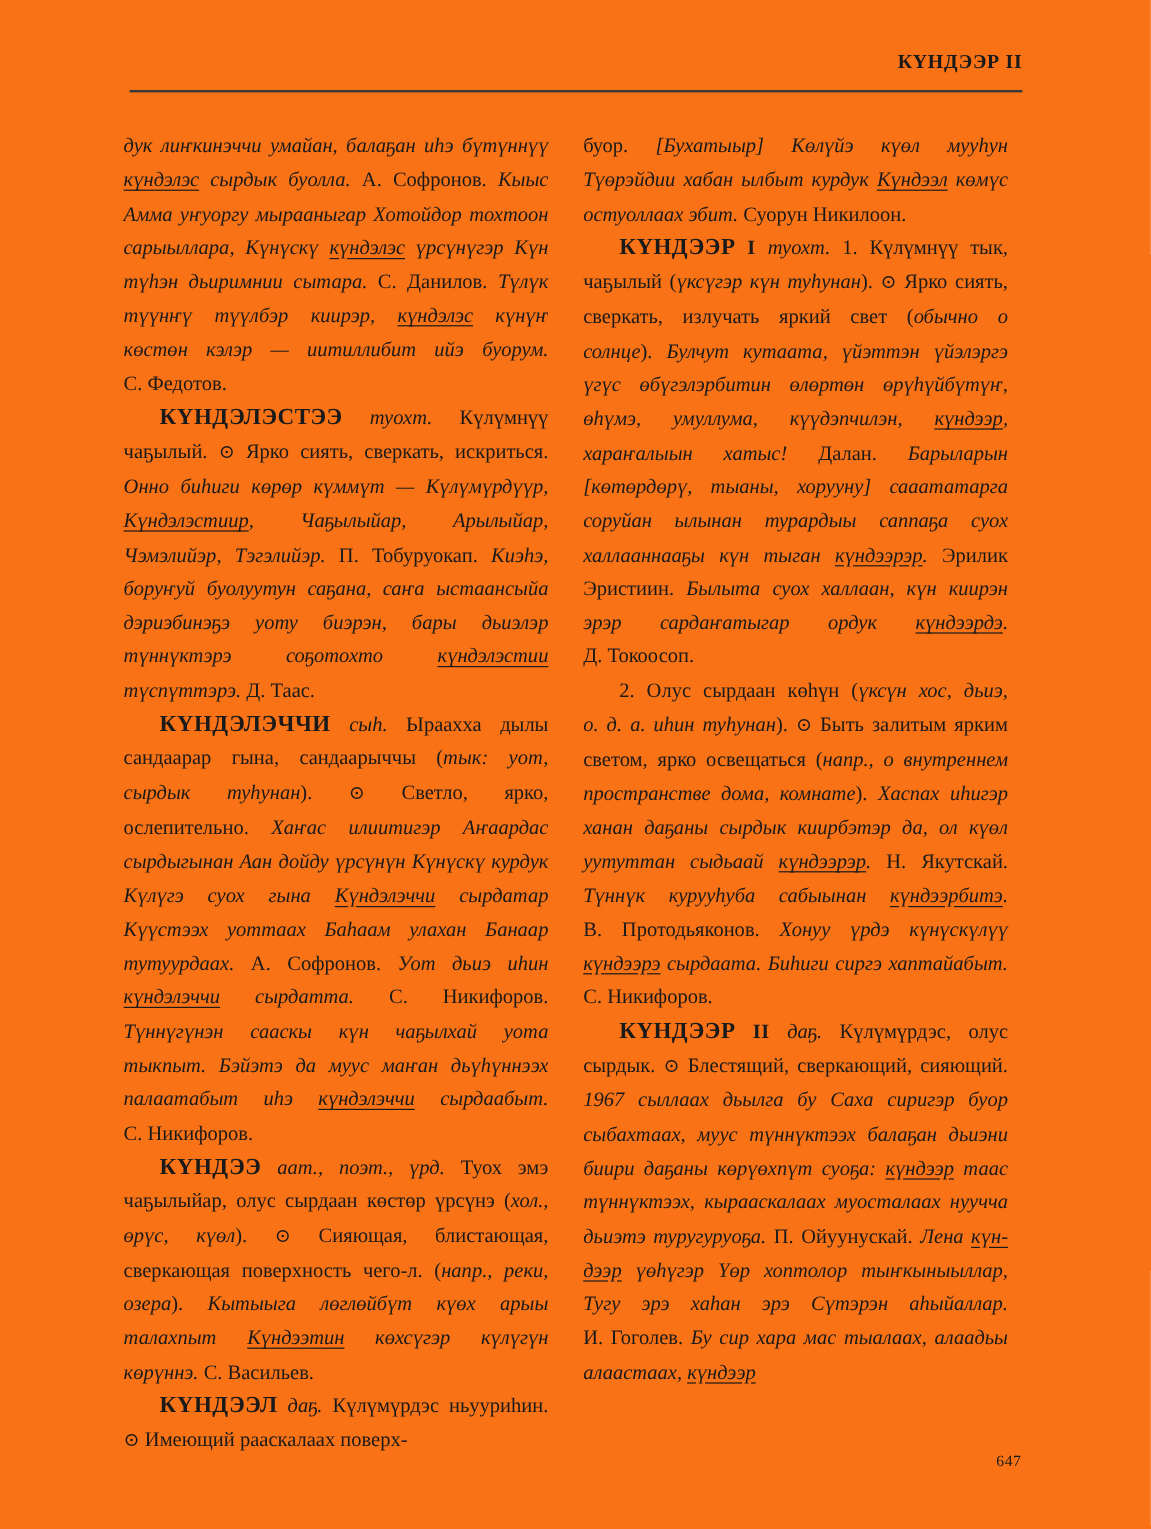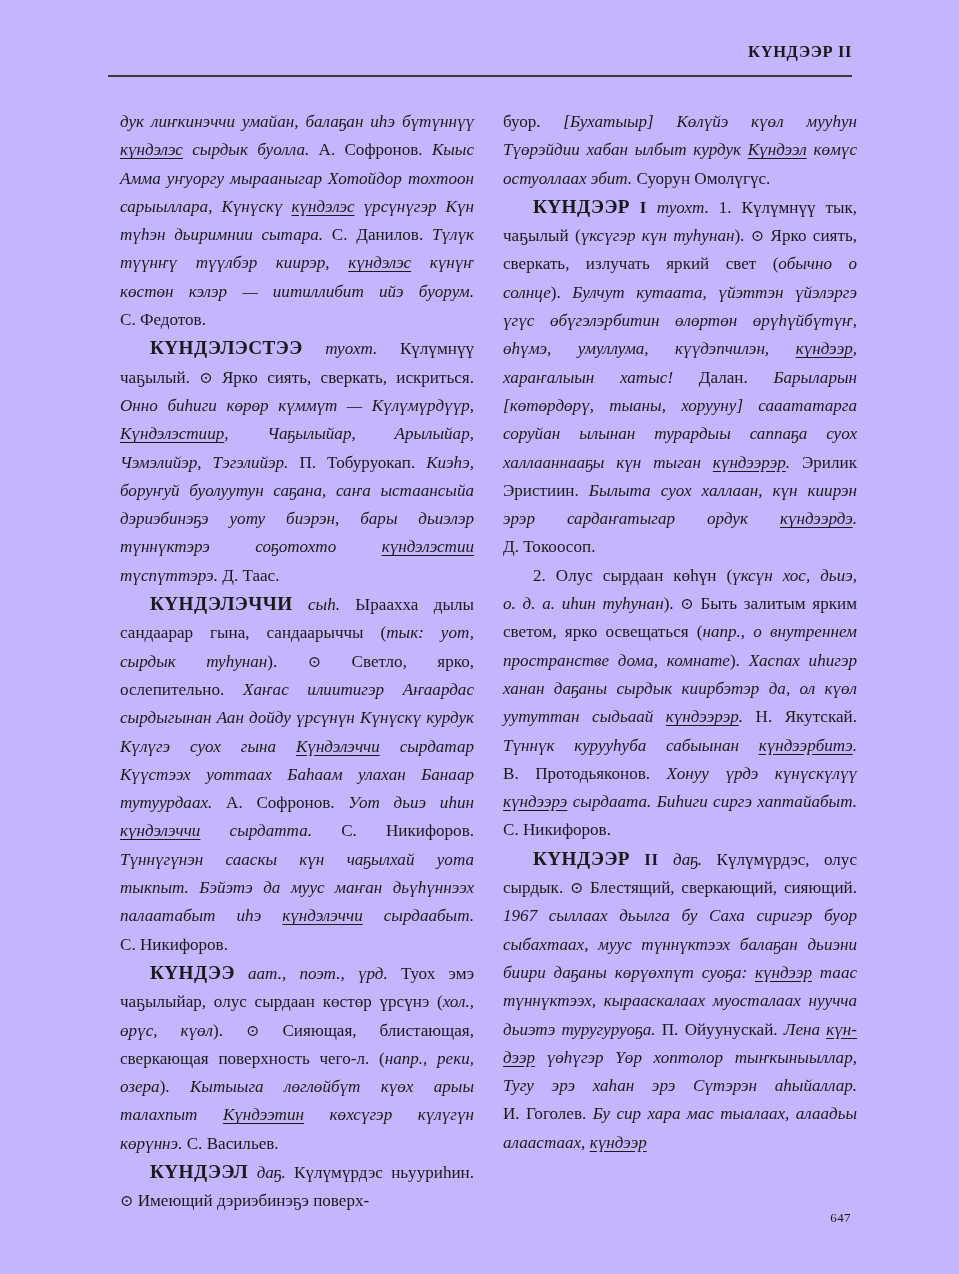--- a/index.html
+++ b/index.html
@@ -13,21 +13,21 @@
     overflow: hidden;
     font-family: "Liberation Serif", "DejaVu Serif", serif;
     color: #1a1a1a;
   }
   .page {
     position: relative;
     width: 959px;
     height: 1274px;
     box-sizing: border-box;
     padding: 0;
-    background: #c4b5fd;
+    background: #f97316;
   }
 
   
   .running-head {
     position: absolute;
     left: 108px;
     top: 44px;
     width: 744px;
     height: 38px;
   }
@@ -45,26 +45,27 @@
     position: absolute;
     left: 0;
     right: 0;
     top: 31px;
     border-top: 2px solid #3a3a3a;
   }
 
   
   .columns {
     position: absolute;
-    left: 120px;
+    left: 96px;
     top: 108px;
     width: 744px;
     height: 1060px;
     display: flex;
     gap: 29px;
+    justify-content: flex-end;
   }
   .col {
     width: 354px;
     height: 100%;
   }
 
   p.para {
     margin: 0;
     font-size: 17.1px;
     line-height: 28.3px;
@@ -127,27 +128,27 @@
     <div class="col">
 
       <p class="para"><span class="it">дук лиҥкинэччи умайан, балаҕан иһэ бүтүннүү</span> <span class="ul">күндэлэс</span> <span class="it">сырдык буолла.</span> <span class="src">А.&nbsp;Софронов.</span> <span class="it">Кыыс Амма уҥуоргу мырааныгар Хотойдор тохтоон сарыыллара, Күнүскү</span> <span class="ul">күндэлэс</span> <span class="it">үрсүнүгэр Күн түһэн дьиримнии сытара.</span> <span class="src">С.&nbsp;Данилов.</span> <span class="it">Түлүк түүнҥү түүлбэр киирэр,</span> <span class="ul">күндэлэс</span> <span class="it">күнүҥ көстөн кэлэр — иитиллибит ийэ буорум.</span> <span class="src">С.&nbsp;Федотов.</span></p>
 
       <p class="para indent"><span class="hw">КҮНДЭЛЭСТЭЭ</span> <span class="gram">туохт.</span> <span class="rm">Күлүмнүү чаҕылый.</span> <span class="marker">⊙</span> <span class="rm">Ярко сиять, сверкать, искриться.</span> <span class="it">Онно биһиги көрөр күммүт — Күлүмүрдүүр,</span> <span class="ul">Күндэлэстиир</span><span class="it">, Чаҕылыйар, Арылыйар, Чэмэлийэр, Тэгэлийэр.</span> <span class="src">П.&nbsp;Тобуруокап.</span> <span class="it">Киэһэ, боруҥуй буолуутун саҕана, саҥа ыстаансыйа дэриэбинэҕэ уоту биэрэн, бары дьиэлэр түннүктэрэ соҕотохто</span> <span class="ul">күндэлэстии</span> <span class="it">түспүттэрэ.</span> <span class="src">Д.&nbsp;Таас.</span></p>
 
       <p class="para indent"><span class="hw">КҮНДЭЛЭЧЧИ</span> <span class="gram">сыһ.</span> <span class="rm">Ыраахха дылы сандаарар гына, сандаарыччы (<span class="it">тык: уот, сырдык туһунан</span>).</span> <span class="marker">⊙</span> <span class="rm">Светло, ярко, ослепительно.</span> <span class="it">Хаҥас илиитигэр Аҥаардас сырдыгынан Аан дойду үрсүнүн Күнүскү курдук Күлүгэ суох гына</span> <span class="ul">Күндэлэччи</span> <span class="it">сырдатар Күүстээх уоттаах Баһаам улахан Банаар тутуурдаах.</span> <span class="src">А.&nbsp;Софронов.</span> <span class="it">Уот дьиэ иһин</span> <span class="ul">күндэлэччи</span> <span class="it">сырдатта.</span> <span class="src">С.&nbsp;Никифоров.</span> <span class="it">Түннүгүнэн саас­кы күн чаҕылхай уота тыкпыт. Бэйэтэ да муус маҥан дьүһүннээх палаатабыт иһэ</span> <span class="ul">күндэлэччи</span> <span class="it">сырдаабыт.</span> <span class="src">С.&nbsp;Ники­форов.</span></p>
 
       <p class="para indent"><span class="hw">КҮНДЭЭ</span> <span class="gram">аат., поэт., үрд.</span> <span class="rm">Туох эмэ чаҕылыйар, олус сырдаан көстөр үрсүнэ (<span class="it">хол., өрүс, күөл</span>).</span> <span class="marker">⊙</span> <span class="rm">Сияющая, блистаю­щая, сверкающая поверхность чего-л. (<span class="it">напр., реки, озера</span>).</span> <span class="it">Кытыыга лөглөйбүт күөх арыы талахпыт</span> <span class="ul">Күндээтин</span> <span class="it">көхсүгэр күлүгүн көрүннэ.</span> <span class="src">С.&nbsp;Васильев.</span></p>
 
-      <p class="para indent"><span class="hw">КҮНДЭЭЛ</span> <span class="gram">даҕ.</span> <span class="rm">Күлүмүрдэс ньуур­иһин.</span> <span class="marker">⊙</span> <span class="rm">Имеющий дэриэбинэҕэ поверх-</span></p>
+      <p class="para indent"><span class="hw">КҮНДЭЭЛ</span> <span class="gram">даҕ.</span> <span class="rm">Күлүмүрдэс ньуур­иһин.</span> <span class="marker">⊙</span> <span class="rm">Имеющий рааскалаах поверх-</span></p>
 
     </div>
 
     <div class="col">
 
-      <p class="para"><span class="rm">буор.</span> <span class="it">[Бухатыыр] Көлүйэ күөл мууһун Түөрэйдии хабан ылбыт курдук</span> <span class="ul">Күндээл</span> <span class="it">көмүс остуоллаах эбит.</span> <span class="src">Суорун Омол­үгүс.</span></p>
+      <p class="para"><span class="rm">буор.</span> <span class="it">[Бухатыыр] Көлүйэ күөл мууһун Түөрэйдии хабан ылбыт курдук</span> <span class="ul">Күндээл</span> <span class="it">көмүс остуоллаах эбит.</span> <span class="src">Суорун Ники­лоон.</span></p>
 
       <p class="para indent"><span class="hw">КҮНДЭЭР</span> <span class="hw-num">I</span> <span class="gram">туохт.</span> <span class="num">1.</span> <span class="rm">Күлүмнүү тык, чаҕылый (<span class="it">үксүгэр күн туһунан</span>).</span> <span class="marker">⊙</span> <span class="rm">Ярко сиять, сверкать, излучать яркий свет (<span class="it">обычно о солнце</span>).</span> <span class="it">Булчут кутаата, үйэттэн үйэлэргэ үгүс өбүгэлэрбитин өлөртөн өрүһүйбүтүҥ, өһүмэ, умуллума, күүдэпчилэн,</span> <span class="ul">күндээр</span><span class="it">, хараҥалыын хатыс!</span> <span class="src">Далан.</span> <span class="it">Барыларын [көтөрдөрү, тыаны, хорууну] сааататарга соруйан ылынан турардыы саппаҕа суох халлааннааҕы күн тыган</span> <span class="ul">күндээрэр</span><span class="it">.</span> <span class="src">Эри­лик Эристиин.</span> <span class="it">Былыта суох халлаан, күн киирэн эрэр сардаҥатыгар ордук</span> <span class="ul">күндээрдэ</span><span class="it">.</span> <span class="src">Д.&nbsp;Токоосоп.</span></p>
 
       <p class="para indent"><span class="num">2.</span> <span class="rm">Олус сырдаан көһүн (<span class="it">үксүн хос, дьиэ, о.&nbsp;д.&nbsp;а. иһин туһунан</span>).</span> <span class="marker">⊙</span> <span class="rm">Быть за­литым ярким светом, ярко освещаться (<span class="it">напр., о внутреннем пространстве до­ма, комнате</span>).</span> <span class="it">Хаспах иһигэр ханан даҕаны сырдык киирбэтэр да, ол күөл уутуттан сыдьаай</span> <span class="ul">күндээрэр</span><span class="it">.</span> <span class="src">Н.&nbsp;Якутскай.</span> <span class="it">Түннүк курууһуба сабыынан</span> <span class="ul">күндээрби­тэ</span><span class="it">.</span> <span class="src">В.&nbsp;Протодьяконов.</span> <span class="it">Хонуу үрдэ күнүс­күлүү</span> <span class="ul">күндээрэ</span> <span class="it">сырдаата. Биһиги сиргэ хаптайабыт.</span> <span class="src">С.&nbsp;Никифоров.</span></p>
 
       <p class="para indent"><span class="hw">КҮНДЭЭР</span> <span class="hw-num">II</span> <span class="gram">даҕ.</span> <span class="rm">Күлүмүрдэс, олус сырдык.</span> <span class="marker">⊙</span> <span class="rm">Блестящий, сверкающий, сияю­щий.</span> <span class="it">1967 сыллаах дьылга бу Саха си­ригэр буор сыбахтаах, муус түннүктээх балаҕан дьиэни биири даҕаны көрүөхпүт суоҕа:</span> <span class="ul">күндээр</span> <span class="it">таас түннүктээх, кы­рааскалаах муосталаах нуучча дьиэтэ туругуруоҕа.</span> <span class="src">П.&nbsp;Ойуунускай.</span> <span class="it">Лена</span> <span class="ul">күн­дээр</span> <span class="it">үөһүгэр Үөр хоптолор тыҥкыныыл­лар, Тугу эрэ хаһан эрэ Сүтэрэн аһы­йаллар.</span> <span class="src">И.&nbsp;Гоголев.</span> <span class="it">Бу сир хара мас тыалаах, алаадьы алаастаах,</span> <span class="ul">күндээр</span></p>
 
     </div>
   </div>
 

